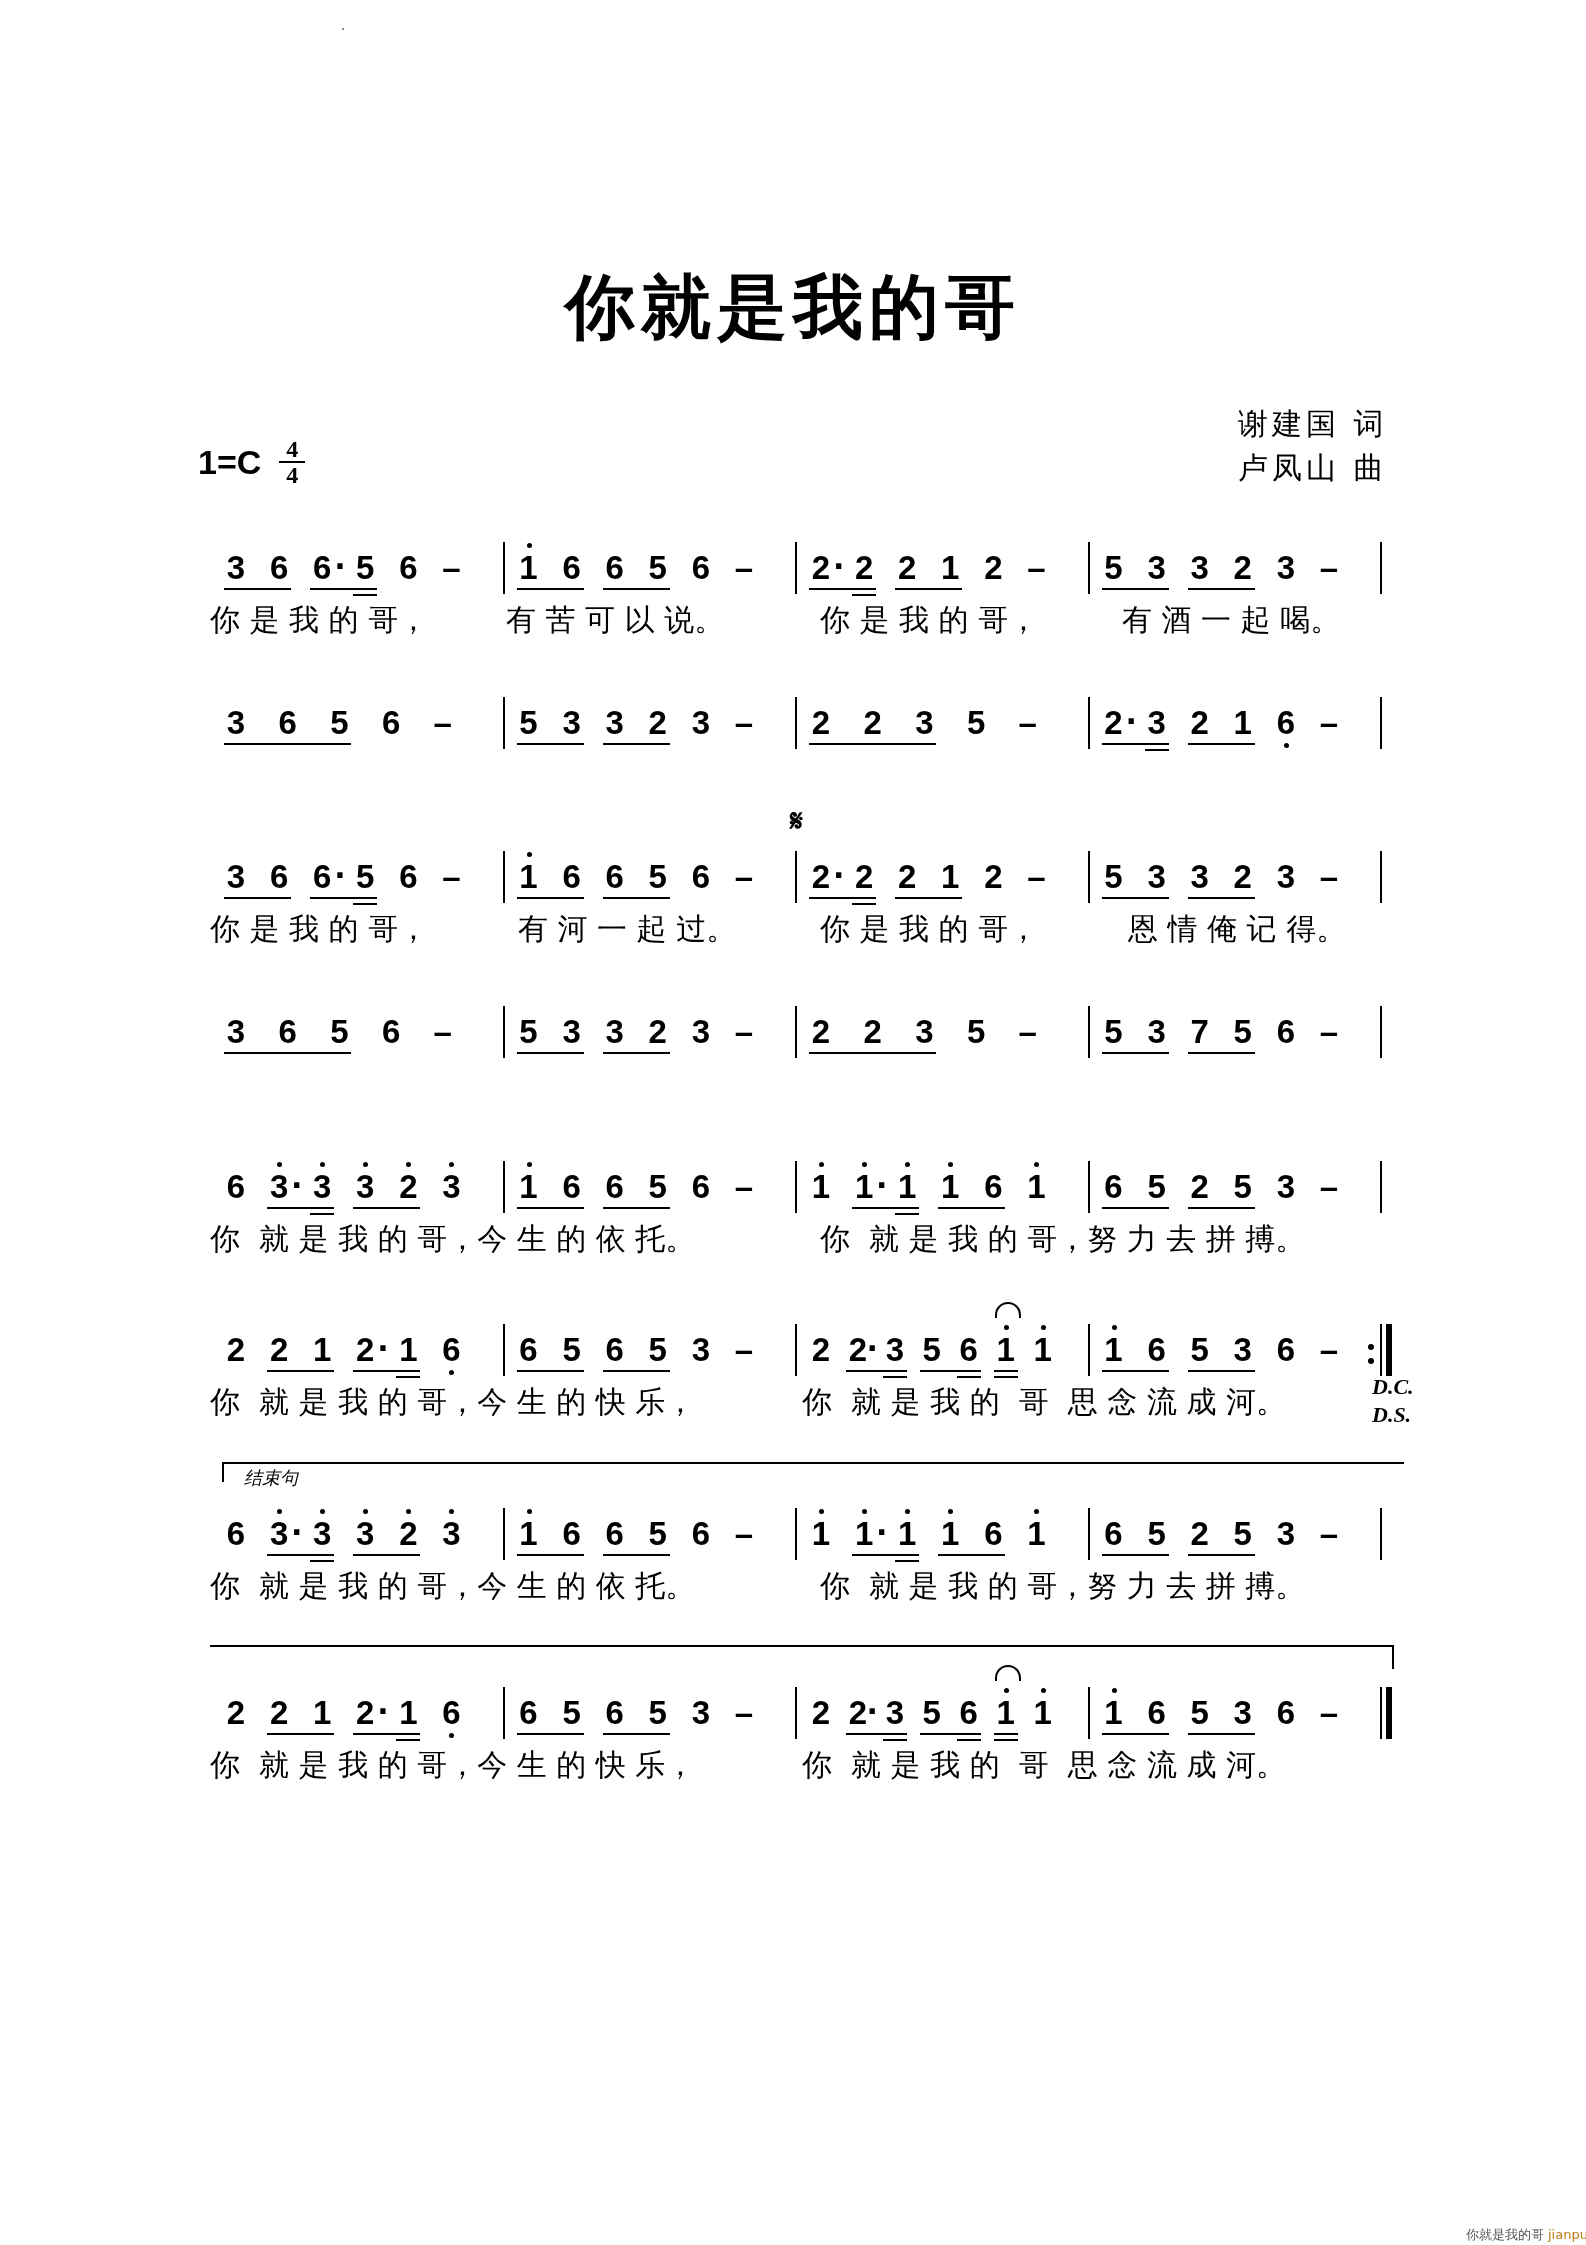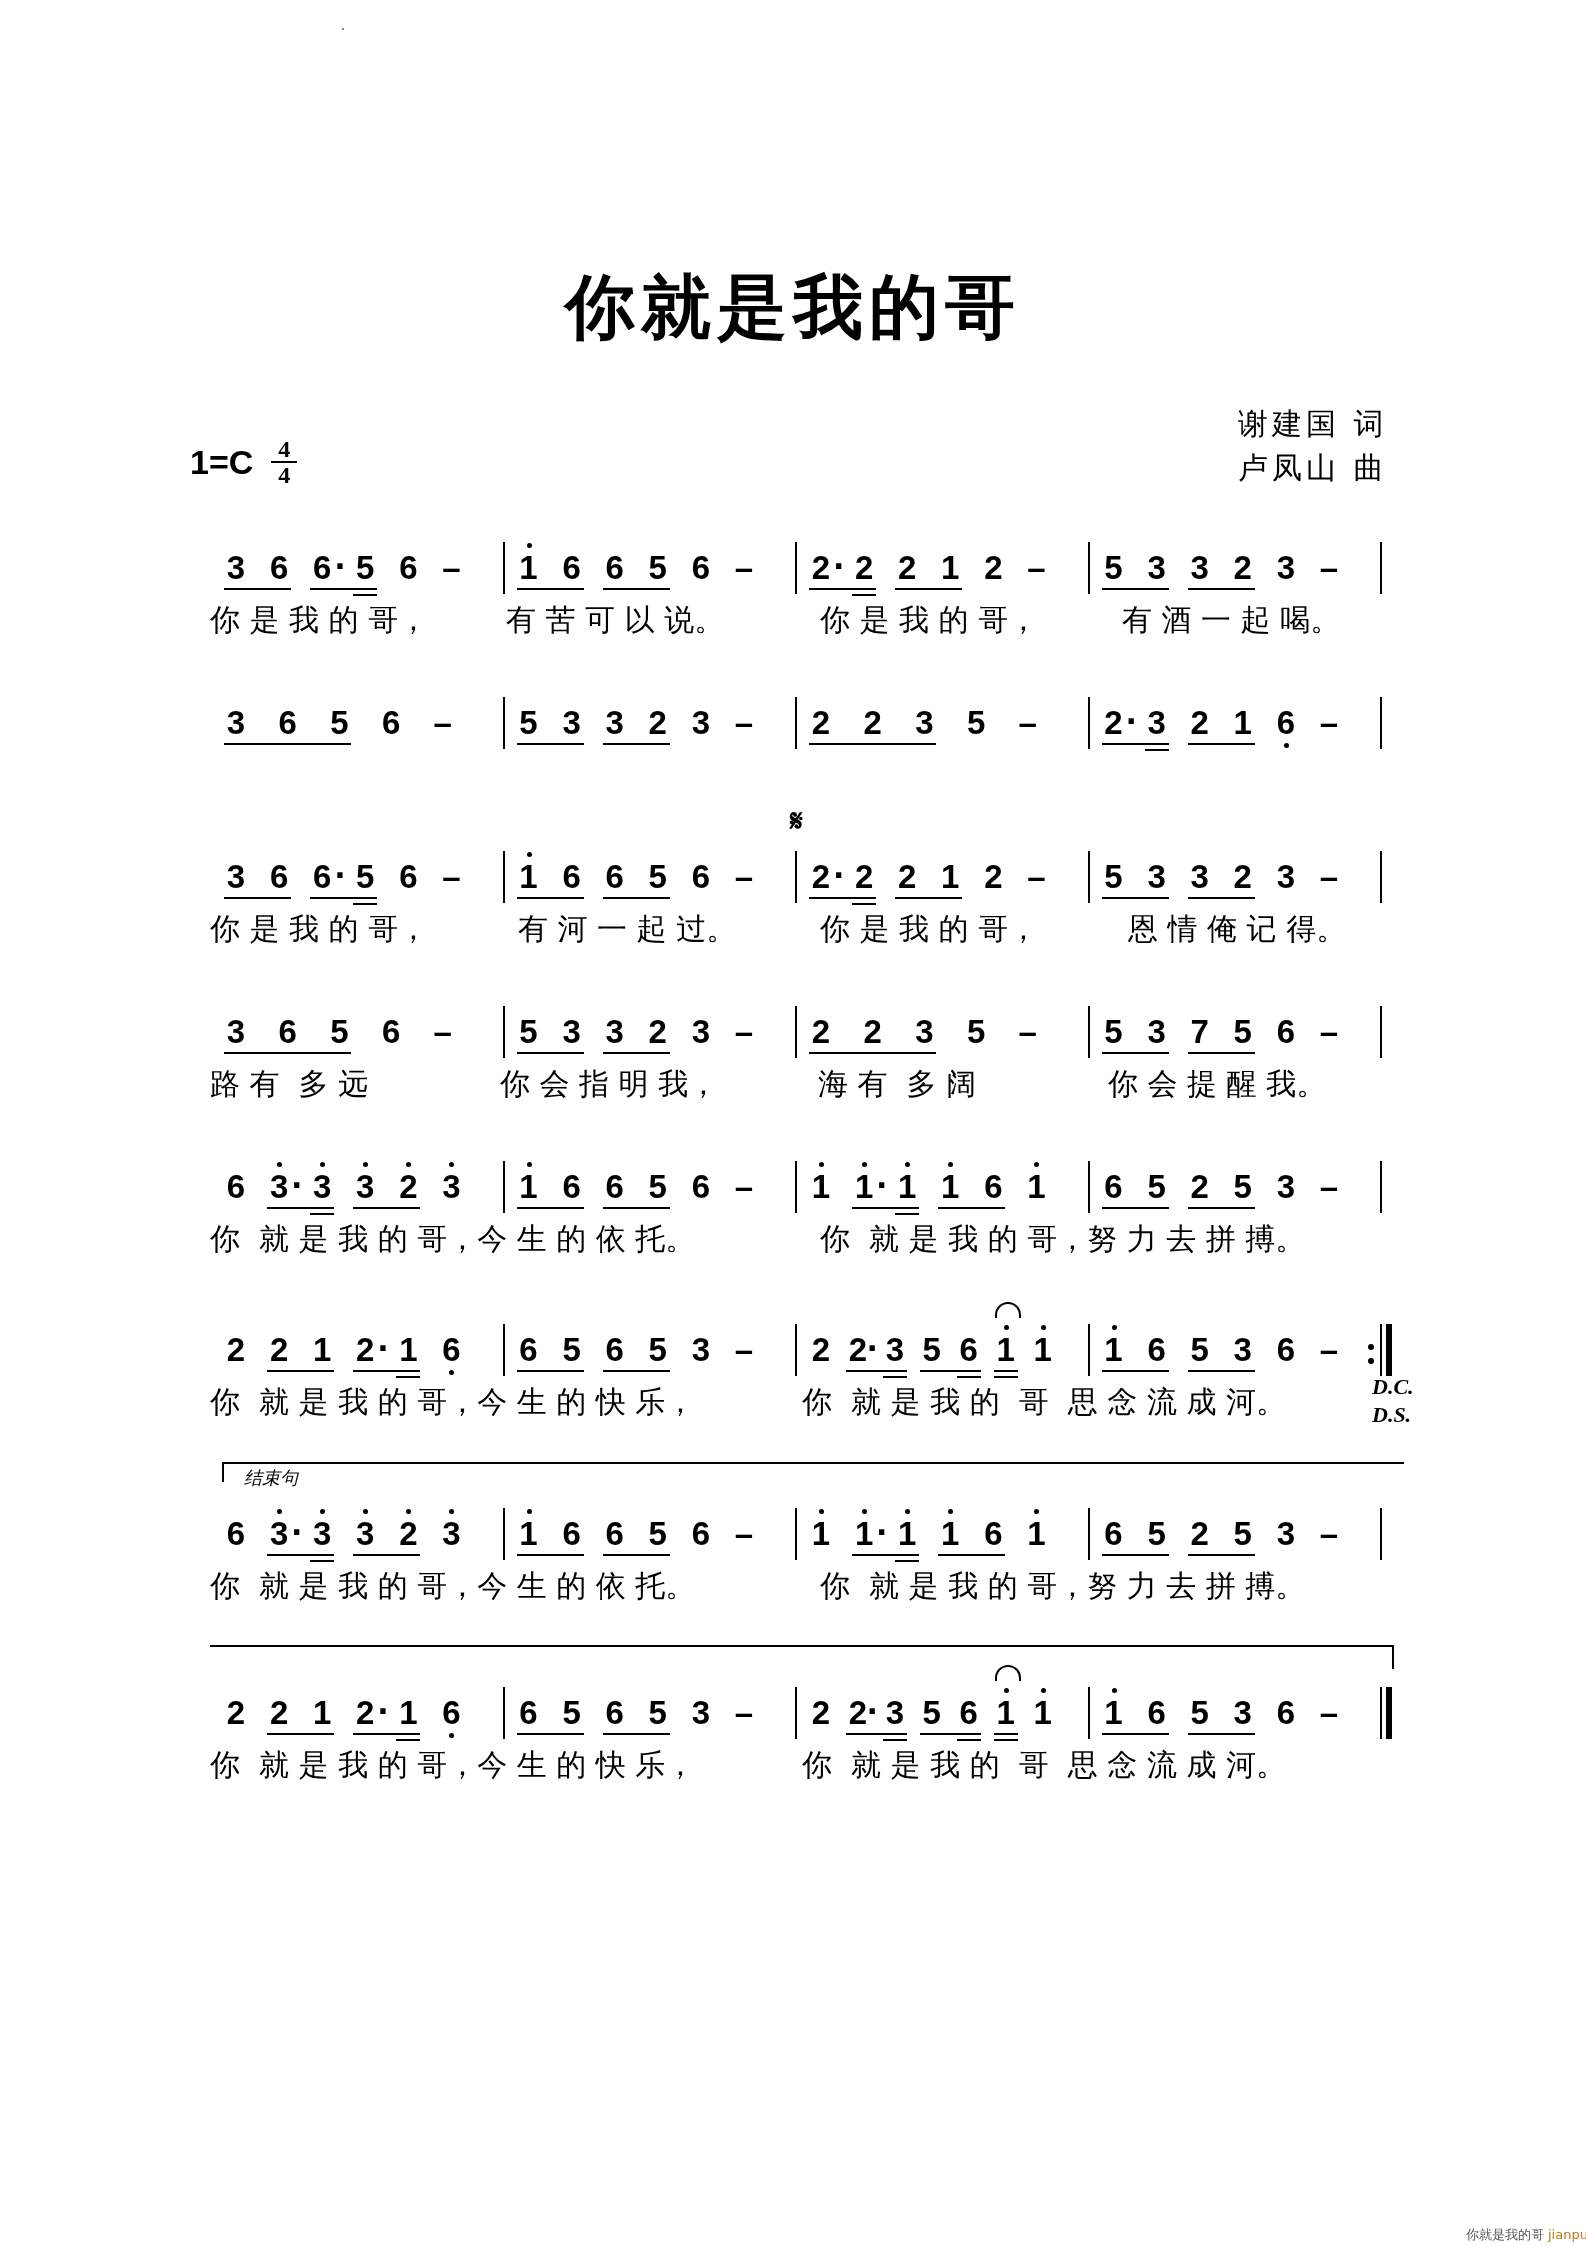--- a/index.html
+++ b/index.html
@@ -1,20 +1,20 @@
 <!DOCTYPE html>
 <html><head>
 <meta charset="utf-8">
 <style>
   html,body{margin:0;padding:0;background:#ffffff;}
   body{width:1586px;height:2245px;position:relative;overflow:hidden;font-family:"DejaVu Sans",sans-serif;color:#000;}
   .abs{position:absolute;}
   .tick-mark{left:342px;top:28px;width:2px;height:2px;background:#888;}
   .title{left:0;width:1586px;top:262px;text-align:center;font-family:"DejaVu Serif",serif;font-weight:bold;font-size:70px;letter-spacing:6px;line-height:90px;}
-  .key{left:190px;top:438px;font-family:"Liberation Serif",serif;font-weight:bold;font-size:34px;display:flex;align-items:center;}
+  .key{left:198px;top:438px;font-family:"Liberation Serif",serif;font-weight:bold;font-size:34px;display:flex;align-items:center;}
   .key .k1{font-family:"Liberation Sans",sans-serif;margin-right:4px;}
   .frac{display:inline-flex;flex-direction:column;align-items:center;margin-left:14px;font-size:24px;line-height:22px;}
   .frac .bar{width:26px;height:2px;background:#000;margin:1px 0;}
   .credits{left:1238px;top:402px;font-family:"DejaVu Serif",serif;font-size:30px;line-height:44px;letter-spacing:4px;}
   .row{position:absolute;left:210px;width:1200px;height:60px;}
   .notes{position:absolute;left:0;top:0;height:60px;width:1200px;}
   .tok{position:absolute;top:0;font-family:"Liberation Sans",sans-serif;font-weight:bold;font-size:33px;line-height:40px;text-align:center;width:24px;}
   .dotA{position:absolute;left:50%;width:5px;height:5px;border-radius:50%;background:#000;margin-left:-2px;top:-5px;}
   .dotB{position:absolute;left:50%;width:5px;height:5px;border-radius:50%;background:#000;margin-left:-2px;top:42px;}
   .aug{position:absolute;top:0;font-weight:bold;font-size:30px;line-height:38px;width:12px;text-align:center;}
@@ -233,26 +233,20 @@
         <div class="tok" style="left: 891.5px;">5</div>
         <div class="tok" style="left: 934.583px;">3</div>
         <div class="tok" style="left: 977.667px;">7</div>
         <div class="tok" style="left: 1020.75px;">5</div>
         <div class="tok" style="left: 1063.83px;">6</div>
         <div class="tok" style="left: 1106.92px;">–</div>
         <div class="ul" style="left: 891.5px; width: 67.0833px; top: 40px;"></div>
         <div class="ul" style="left: 977.667px; width: 67.0833px; top: 40px;"></div>
         <div class="barline" style="left: 1170px;"></div>
       </div>
-      <div class="lyrics">
-        <div class="lyr" style="left: 0px;">路 有  多 远</div>
-        <div class="lyr" style="left: 290px;">你 会 指 明 我，</div>
-        <div class="lyr" style="left: 608px;">海 有  多 阔</div>
-        <div class="lyr" style="left: 898px;">你 会 提 醒 我。</div>
-      </div>
     </div>
     <div class="row" style="top: 1167px;">
       <div class="notes">
         <div class="tok" style="left: 14px;">6</div>
         <div class="tok" style="left: 57.0833px;">3<div class="dotA"></div></div>
         <div class="aug" style="left: 80.7792px;">·</div>
         <div class="tok" style="left: 100.167px;">3<div class="dotA"></div></div>
         <div class="tok" style="left: 143.25px;">3<div class="dotA"></div></div>
         <div class="tok" style="left: 186.333px;">2<div class="dotA"></div></div>
         <div class="tok" style="left: 229.417px;">3<div class="dotA"></div></div>

